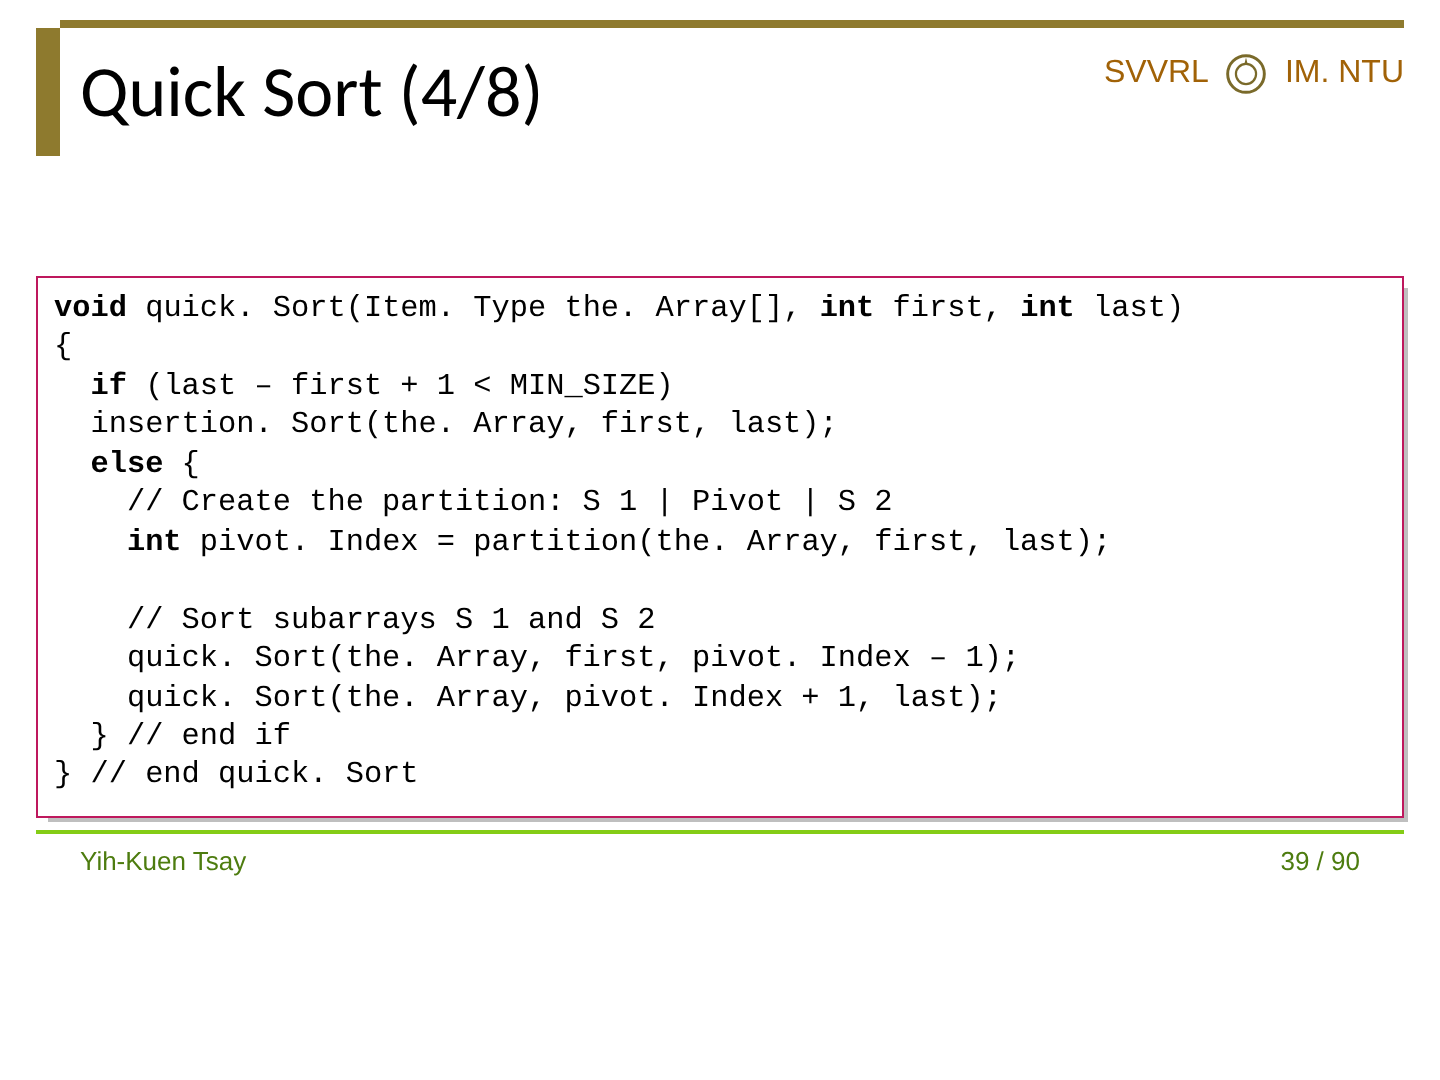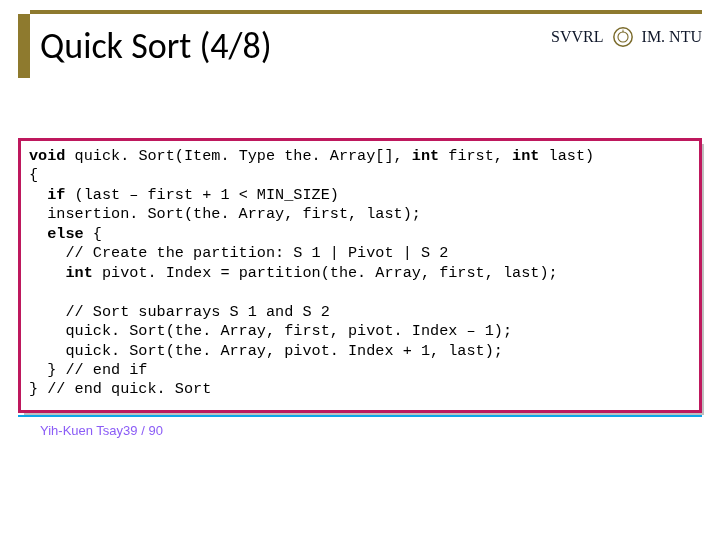--- a/index.html
+++ b/index.html
@@ -34,23 +34,23 @@
     font-size: 36px;
     font-weight: normal;
     font-family: Calibri, 'Segoe UI', Arial, sans-serif;
     color: #000;
     flex: 1;
   }
   .top-right {
     display: flex;
     align-items: center;
     gap: 8px;
-    font-family: Liberation Serif, serif;
+    font-family: Liberation Sans, sans-serif;
     font-size: 16px;
-    color: #0f172a;
+    color: #a16207;
     margin-top: -18px;
   }
   .logo {
     width: 22px;
     height: 22px;
     display: inline-flex;
     align-items: center;
     justify-content: center;
   }
   .rule-top {
@@ -68,42 +68,43 @@
   .code-shadow {
     position: absolute;
     top: 6px;
     left: 6px;
     right: -2px;
     bottom: -2px;
     background: #bfbfbf;
   }
   .code-box {
     position: relative;
-    border: 3px solid #be185d;
+    border: 1px solid #be185d;
     background: #fff;
     padding: 6px 8px 10px 8px;
     font-family: "Courier New", Courier, monospace;
     font-size: 15.2px;
     line-height: 1.28;
     white-space: pre;
   }
   .kw { font-weight: bold; }
   .footer {
     position: absolute;
     left: 0;
     right: 0;
     bottom: 14px;
     padding: 0 22px;
-    border-top: 2px solid #0ea5e9;
+    border-top: 2px solid #84cc16;
     margin: 0 18px;
     display: flex;
+    justify-content: space-between;
     align-items: center;
     font-family: Arial, Helvetica, sans-serif;
     font-size: 13px;
-    color: #8b5cf6;
+    color: #4d7c0f;
     padding-top: 6px;
   }
   .footer-center {
     flex: 1;
     text-align: center;
   }
   .footer-right {
     white-space: nowrap;
   }
 </style>

